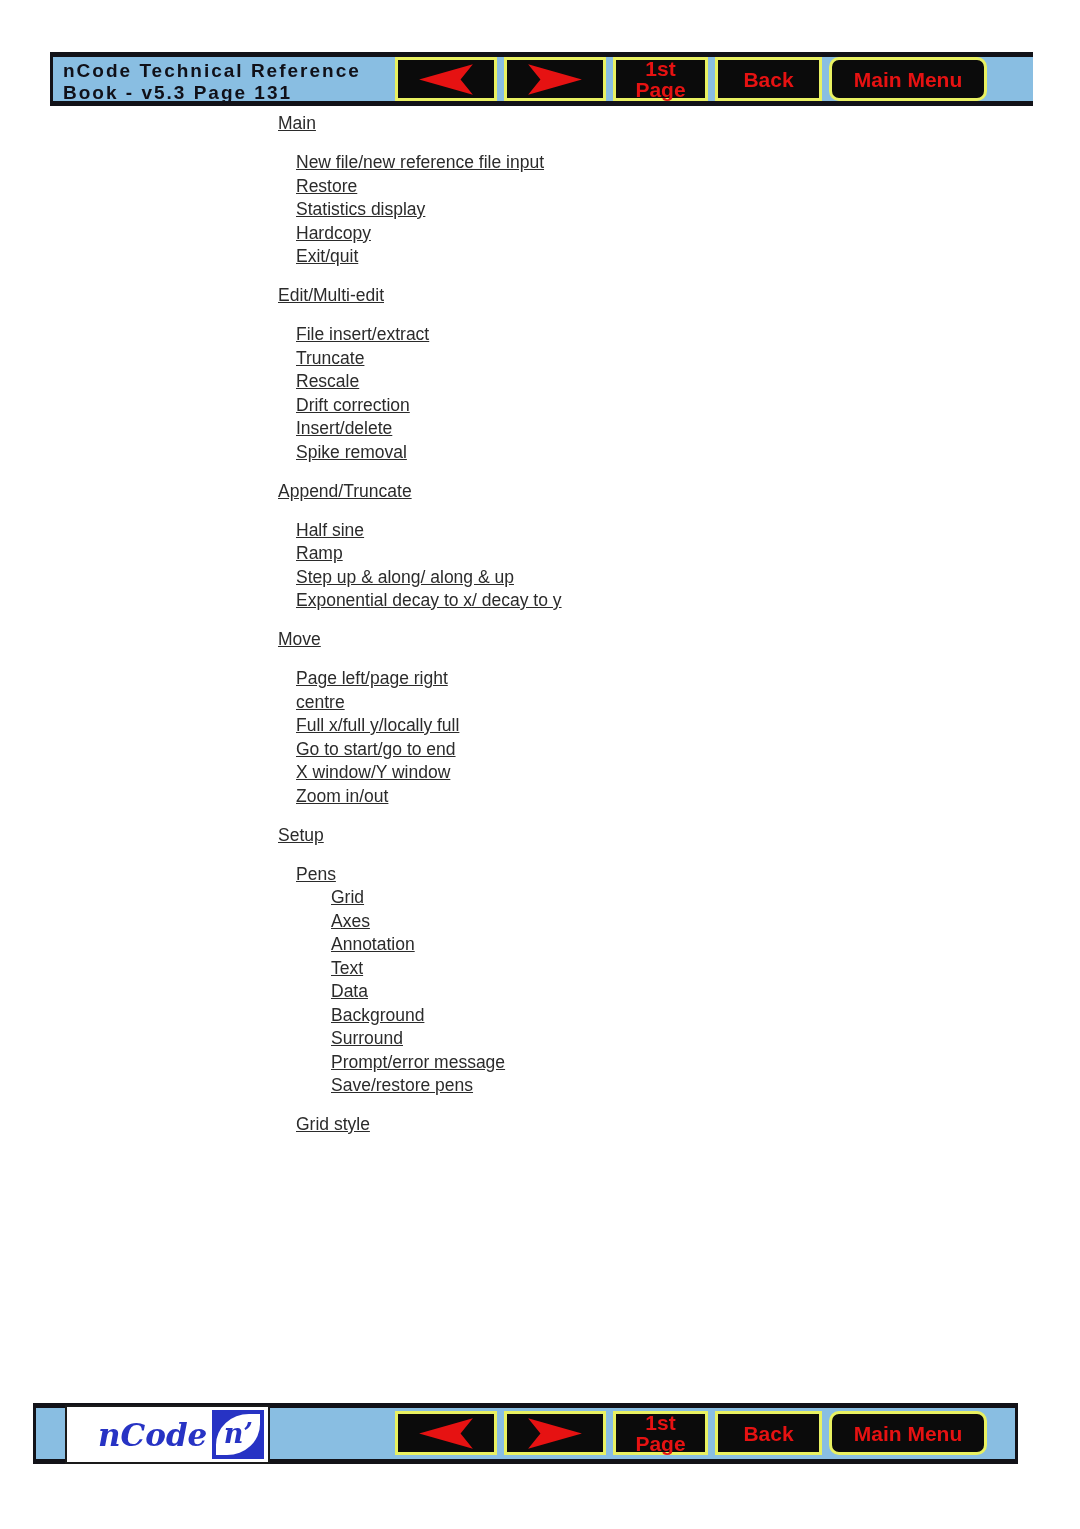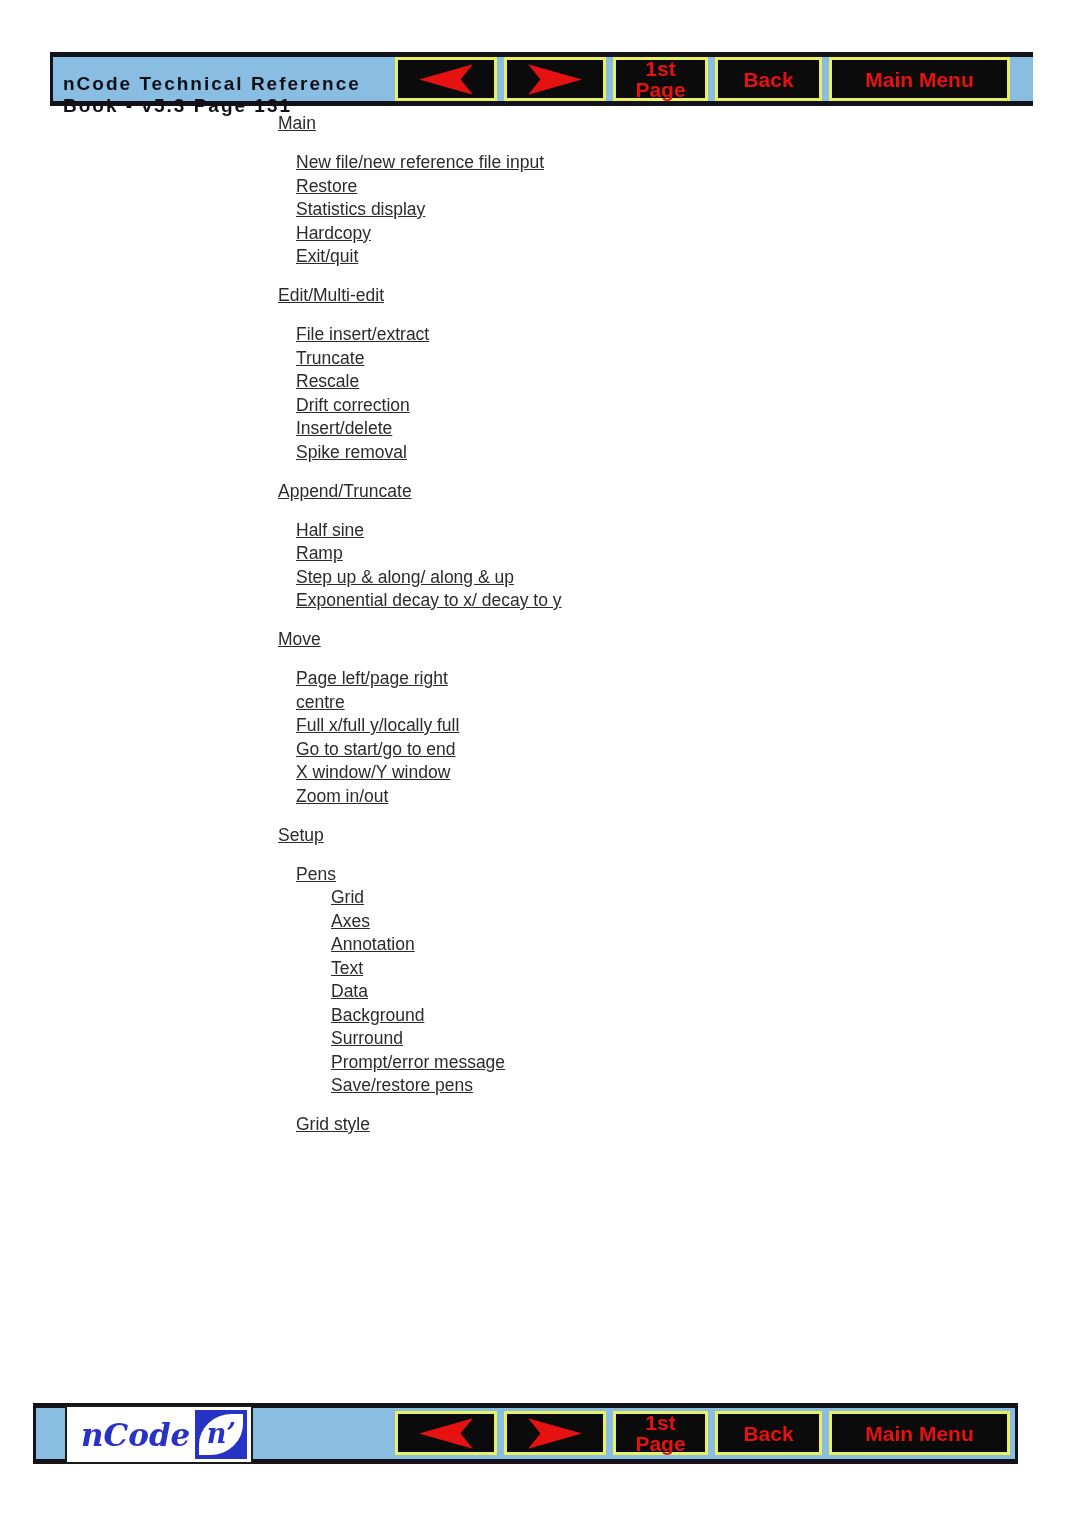--- a/index.html
+++ b/index.html
@@ -23,21 +23,21 @@
     position:absolute;background:var(--bar-blue,#89bee2);
     border-top:5px solid var(--line-black,#121218);
     border-bottom:5px solid var(--line-black,#121218);
     box-sizing:content-box;
   }
   .topbar{left:50px;top:52px;width:980px;height:44px;border-left:3px solid var(--line-black);}
   .bottombar{left:33px;top:1403px;width:979px;height:51px;
     border-left:3px solid var(--line-black);border-right:3px solid var(--line-black);}
 
   .titles{
-    position:absolute;left:10px;top:16px;
+    position:absolute;left:10px;top:3px;
     font-size:19px;font-weight:bold;letter-spacing:2px;
     color:var(--title-ink,#101018);line-height:22px;white-space:nowrap;
   }
 
   .navbtns{position:absolute;display:flex;gap:7px;align-items:center;top:0;height:44px;}
   .topbar .navbtns{left:342px;}
   .bottombar .navbtns{left:359px;top:3px;}
 
   .navbtn{
     box-sizing:border-box;height:44px;
@@ -46,39 +46,39 @@
     color:var(--nav-red,#e61212);
     font-family:"Liberation Sans",sans-serif;
     font-weight:bold;font-size:21px;
     display:flex;align-items:center;justify-content:center;
     padding:8px;cursor:pointer;line-height:1;
   }
   .navbtn.b0{width:102px;}
   .navbtn.b1{width:102px;}
   .navbtn.b2{width:95px;}
   .navbtn.b3{width:107px;}
-  .navbtn.b4{width:181px;}
+  .navbtn.b4{width:158px;border-radius:10px;}
   .arrow{width:56px;height:33px;display:block;}
 
   
   .menu{
     position:absolute;left:278px;top:112px;width:640px;
     font-size:17.5px;line-height:23.5px;color:var(--body-ink,#2b2b2b);text-decoration:underline;
   }
   .section{margin-bottom:15.5px;}
   .section .h{margin-bottom:15.5px;}
   .item.l1{margin-left:18px;}
   .item.l2{margin-left:53px;}
   .item.gap{margin-top:15.5px;}
 
   
   .logobox{
     position:absolute;left:29px;top:-3px;width:170px;height:55px;
     background:#ffffff;border:2px solid #1a1a1a;
-    display:flex;align-items:center;padding-left:14px;box-sizing:content-box;
+    display:flex;align-items:center;padding-left:31px;box-sizing:content-box;
   }
   .logotext{
     font-family:"DejaVu Serif",serif;font-style:italic;font-weight:bold;
     font-size:31px;color:var(--logo-blue,#2733c4);letter-spacing:0px;
   }
   .logomark{
     width:52px;height:49px;background:var(--logo-blue,#2733c4);
     margin-left:5px;display:flex;align-items:center;justify-content:center;flex:0 0 auto;
   }
   .leaf{

